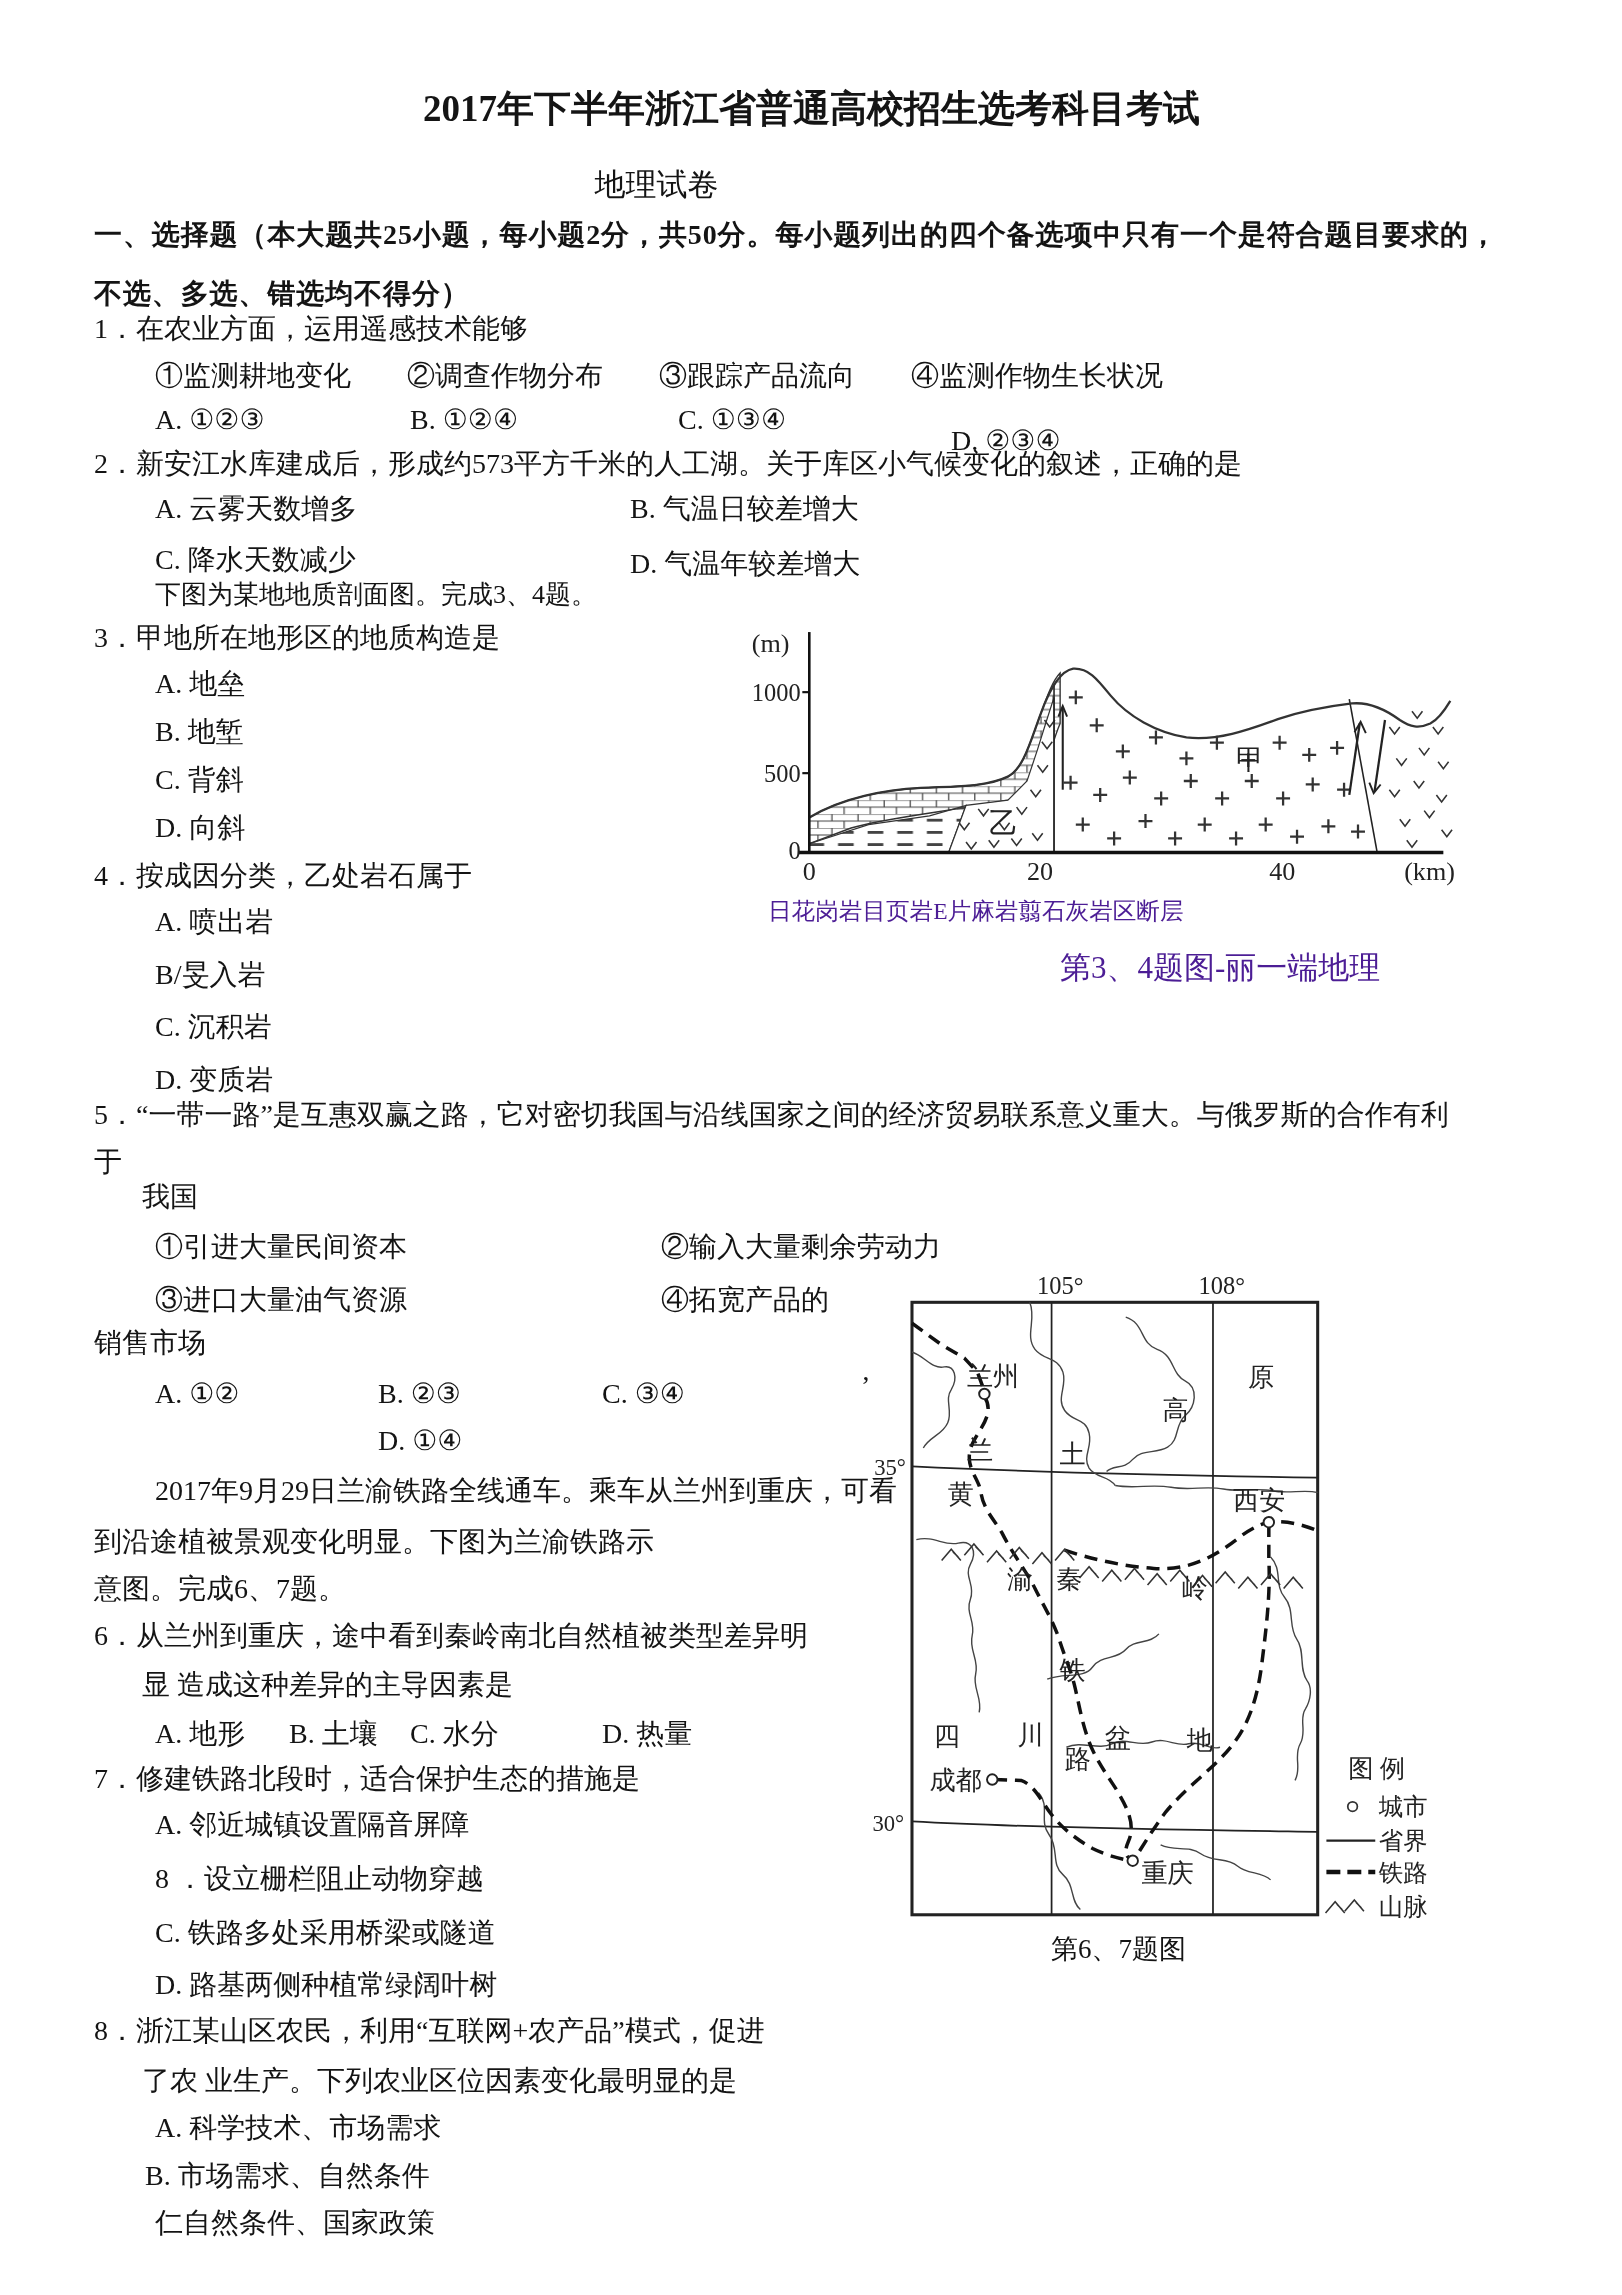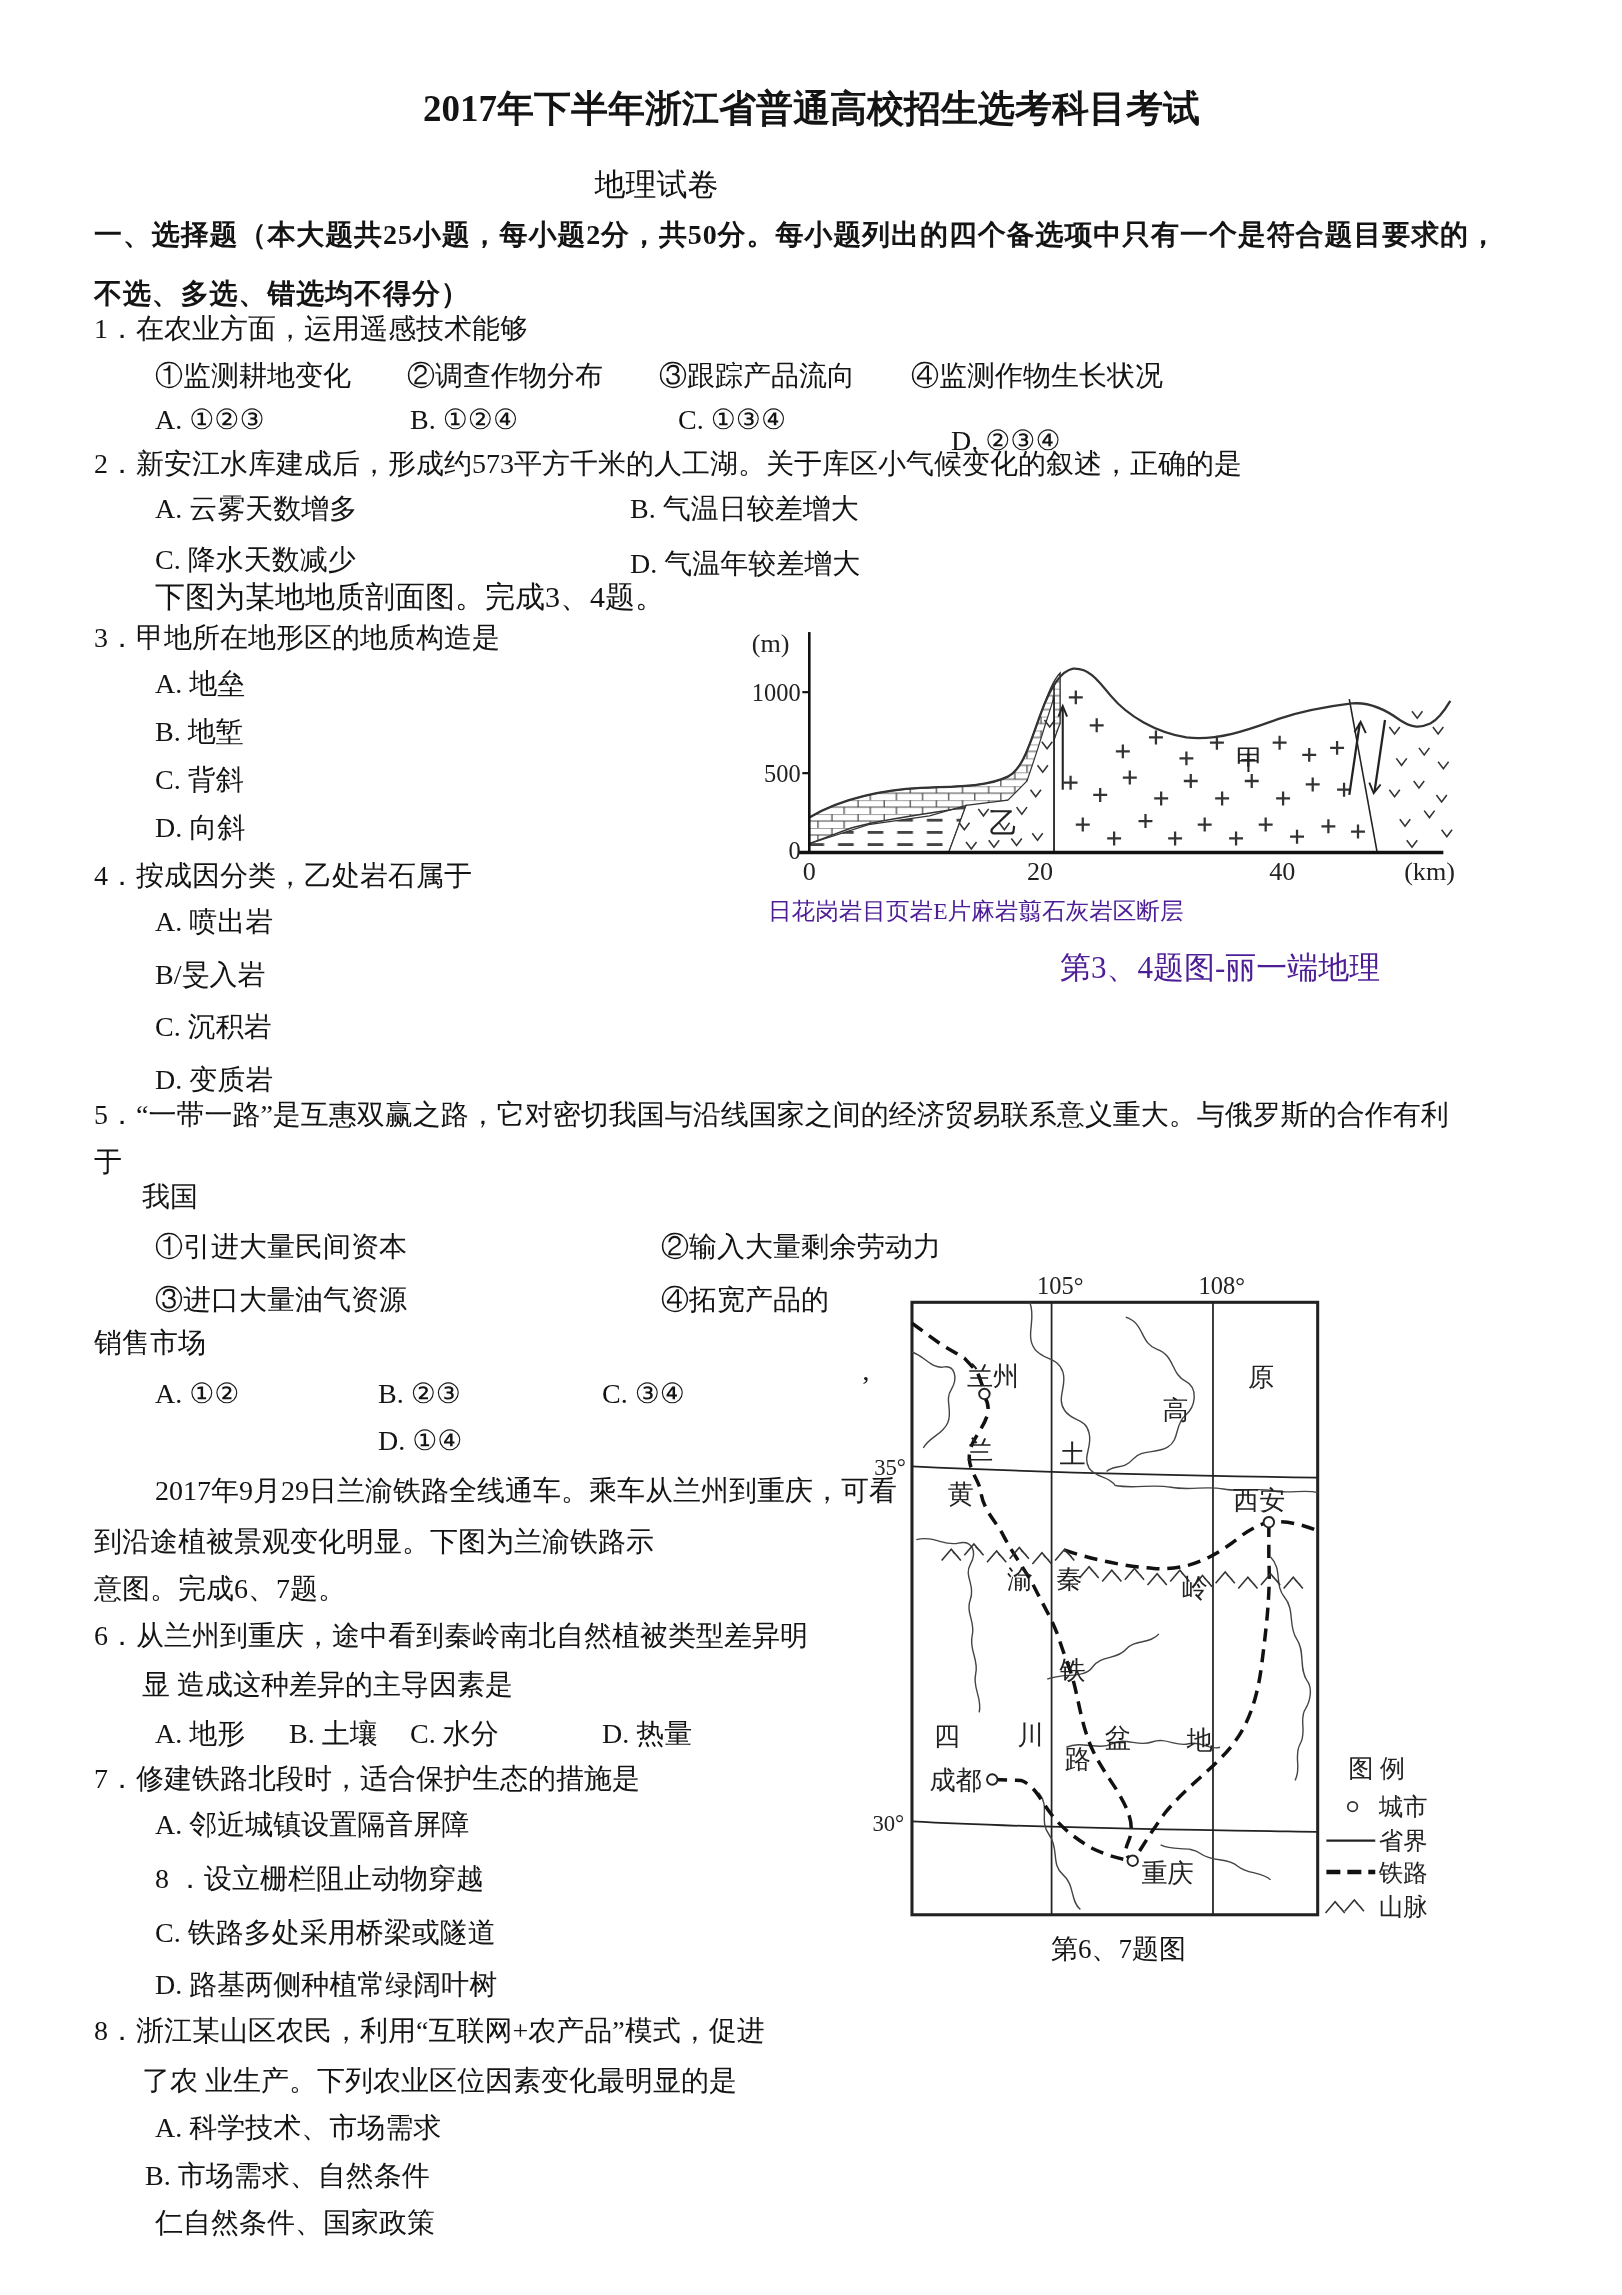--- a/index.html
+++ b/index.html
@@ -30,21 +30,21 @@
 <span class="opt" style="top:403px;left:155px;">A. ①②③</span>
 <span class="opt" style="top:403px;left:410px;">B. ①②④</span>
 <span class="opt" style="top:403px;left:678px;">C. ①③④</span>
 <span class="opt" style="top:403px;left:951px;margin-top:21px;">D. ②③④</span>
 
 <div class="ln" style="top:447px;left:94px;">2．新安江水库建成后，形成约573平方千米的人工湖。关于库区小气候变化的叙述，正确的是</div>
 <span class="opt" style="top:490px;left:155px;">A. 云雾天数增多</span>
 <span class="opt" style="top:490px;left:630px;">B. 气温日较差增大</span>
 <span class="opt" style="top:541px;left:155px;">C. 降水天数减少</span>
 <span class="opt" style="top:545px;left:630px;">D. 气温年较差增大</span>
-<div class="ln" style="top:579px;left:155px;font-size:30px;">下图为某地地质剖面图。完成3、4题。</div>
+<div class="ln" style="top:579px;left:155px;font-size:26px;">下图为某地地质剖面图。完成3、4题。</div>
 
 <div class="ln" style="top:621px;left:94px;">3．甲地所在地形区的地质构造是</div>
 <div class="ln" style="top:667px;left:155px;">A. 地垒</div>
 <div class="ln" style="top:715px;left:155px;">B. 地堑</div>
 <div class="ln" style="top:763px;left:155px;">C. 背斜</div>
 <div class="ln" style="top:811px;left:155px;">D. 向斜</div>
 
 <div class="ln" style="top:859px;left:94px;">4．按成因分类，乙处岩石属于</div>
 <div class="ln" style="top:905px;left:155px;">A. 喷出岩</div>
 <div class="ln" style="top:958px;left:155px;">B/旻入岩</div>

